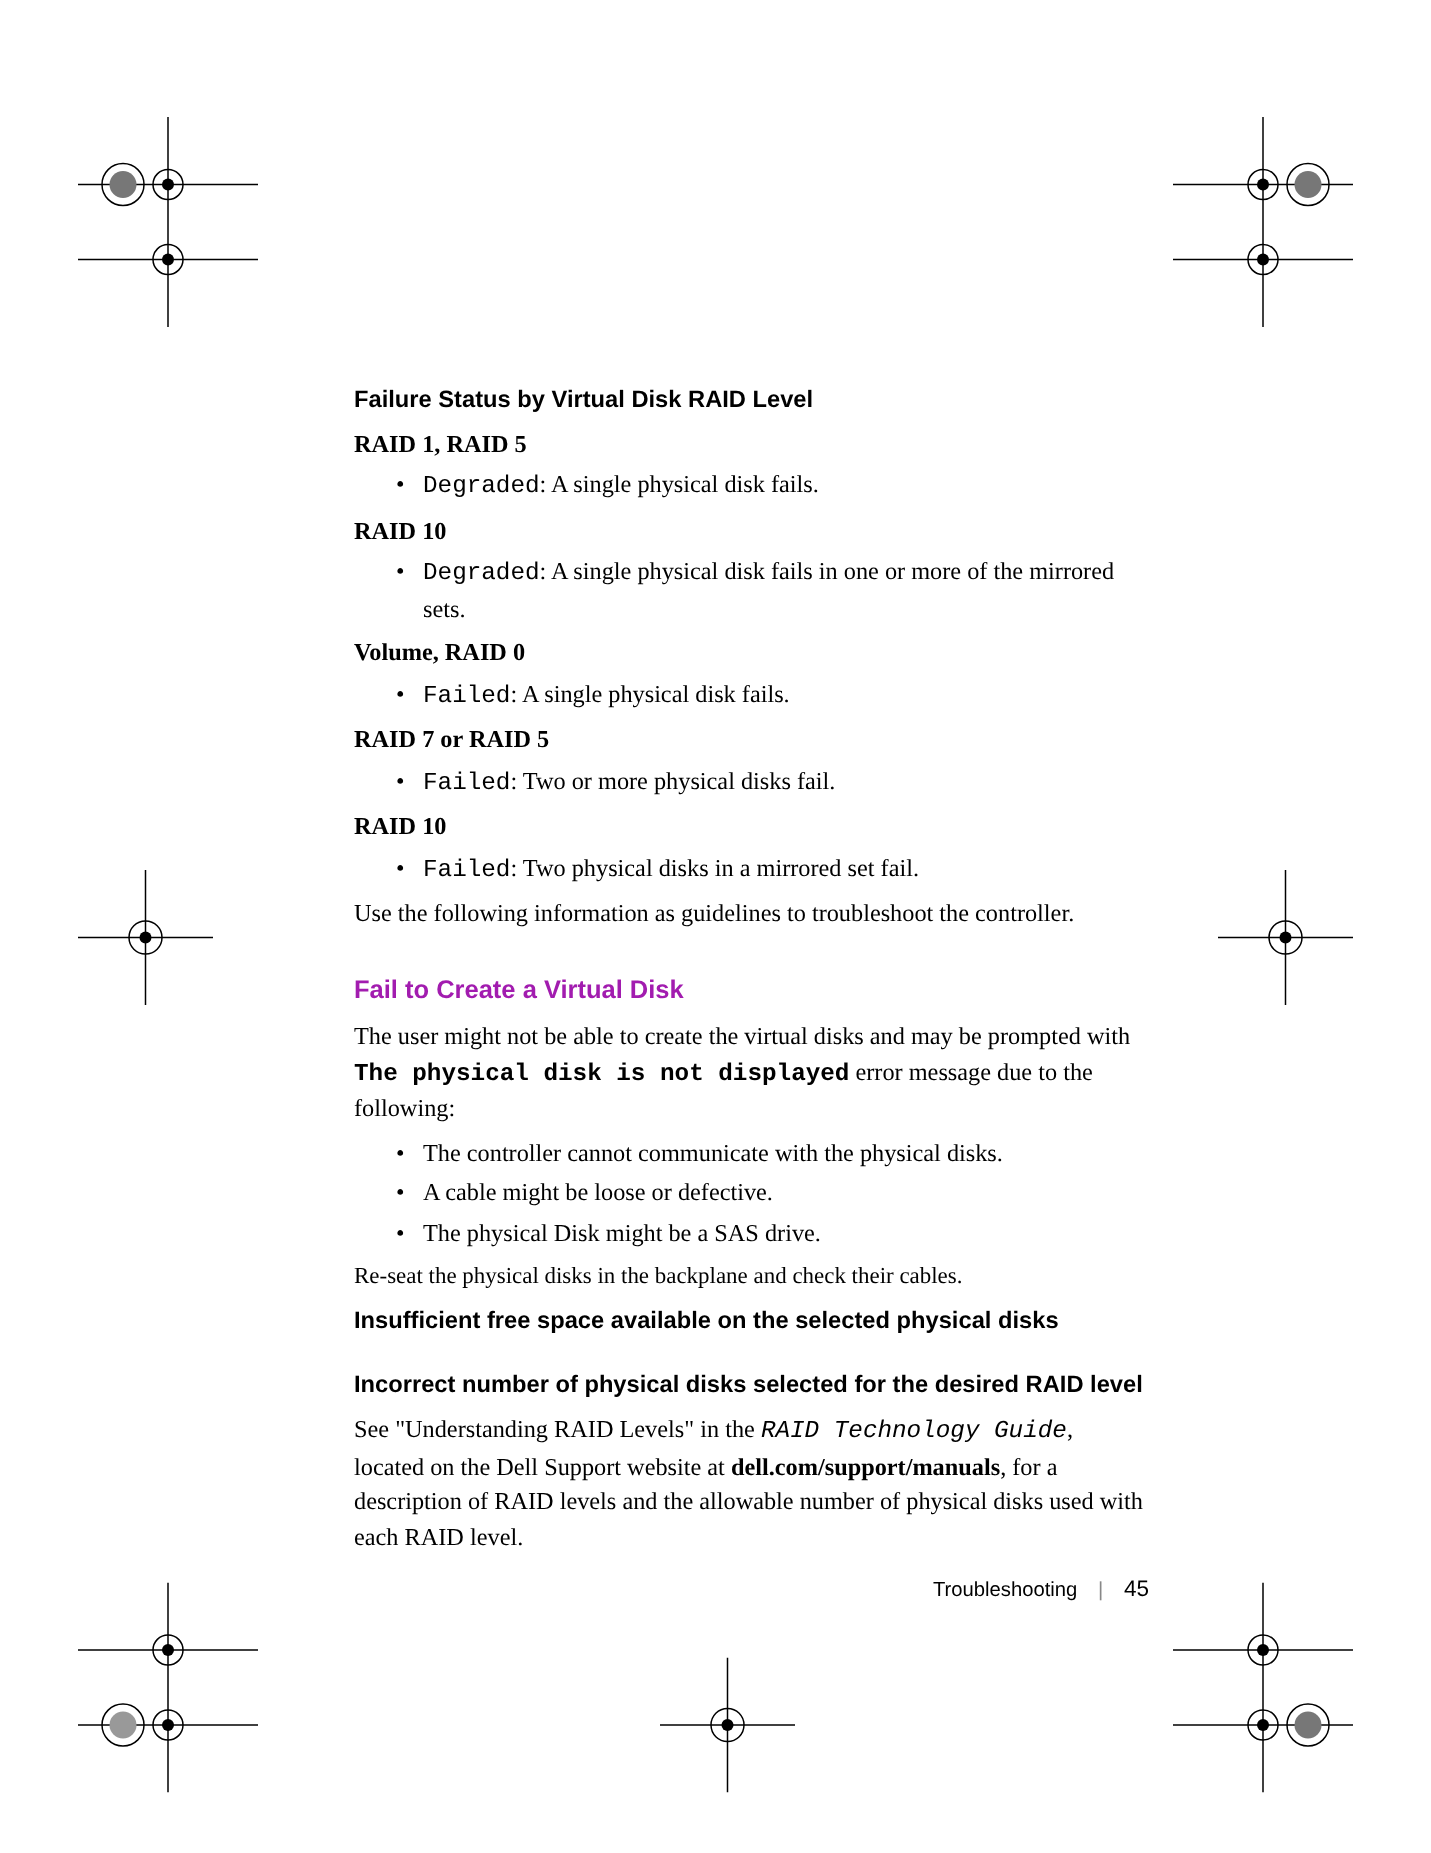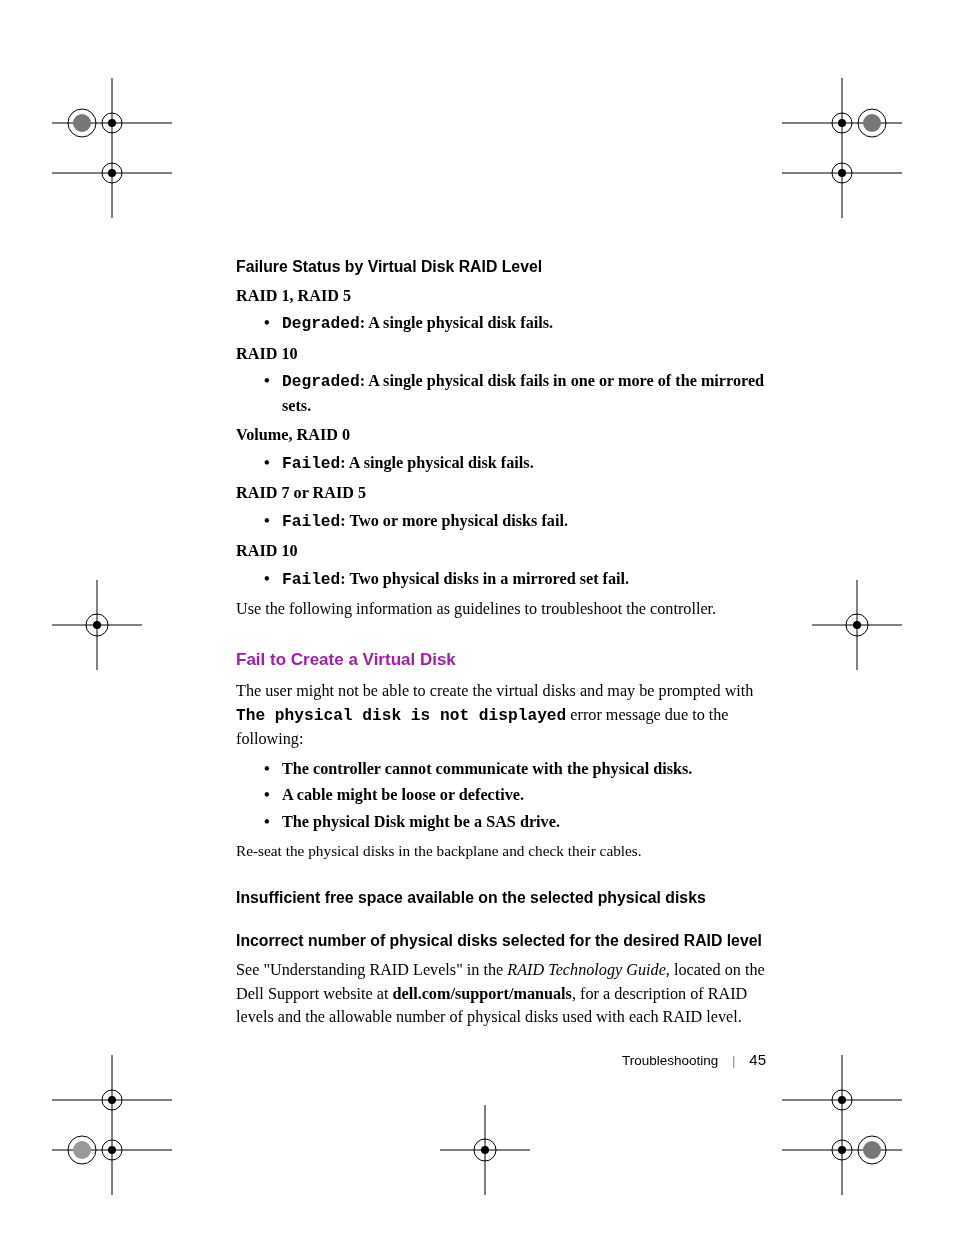--- a/index.html
+++ b/index.html
@@ -39,39 +39,38 @@
   }
   ul.bullets {
     list-style: none;
     padding: 0 0 0 28px;
     margin: 2px 0 6px 0;
   }
   ul.bullets li {
     position: relative;
     padding-left: 18px;
     margin: 3px 0;
-    font-weight: bold;
   }
   ul.bullets li::before {
     content: "•";
     position: absolute;
     left: 0;
     top: 0;
   }
   .mono {
     font-family: 'Courier New', Courier, monospace;
   }
   .mono-bold {
     font-family: 'Courier New', Courier, monospace;
     font-weight: bold;
   }
   .para {
     margin: 6px 0;
   }
-  .italic { font-style: italic; }
+  .italic { font-style: italic; font-family: Liberation Mono, monospace; }
   .footer {
     position: absolute;
     right: 0;
     top: 793px;
     font-family: Arial, Helvetica, sans-serif;
     font-size: 13.5px;
   }
   .footer .sep {
     margin: 0 10px;
     color: #888;
@@ -133,21 +132,21 @@
   <div class="para">
     <span>The user might not be able to create the virtual disks and may be prompted with </span><span class="mono-bold">The physical disk is not displayed</span><span> error message due to the following:</span>
   </div>
   <ul class="bullets">
     <li>The controller cannot communicate with the physical disks.</li>
     <li>A cable might be loose or defective.</li>
     <li>The physical Disk might be a SAS drive.</li>
   </ul>
   <div class="para" style="font-size:15.3px">Re-seat the physical disks in the backplane and check their cables.</div>
 
-  <div class="h-bold-sans" style="margin-top:25px">Insufficient free space available on the selected physical disks</div>
+  <div class="h-bold-sans" style="margin-top:8px">Insufficient free space available on the selected physical disks</div>
 
   <div class="h-bold-sans" style="margin-top:20px">Incorrect number of physical disks selected for the desired RAID level</div>
   <div class="para">
     <span>See "Understanding RAID Levels" in the </span><span class="italic">RAID Technology Guide</span><span>, located on the Dell Support website at </span><b>dell.com/support/manuals</b><span>, for a description of RAID levels and the allowable number of physical disks used with each RAID level.</span>
   </div>
 
   <div class="footer">
     <span>Troubleshooting</span>
     <span class="sep">|</span>
     <span class="pnum">45</span>

